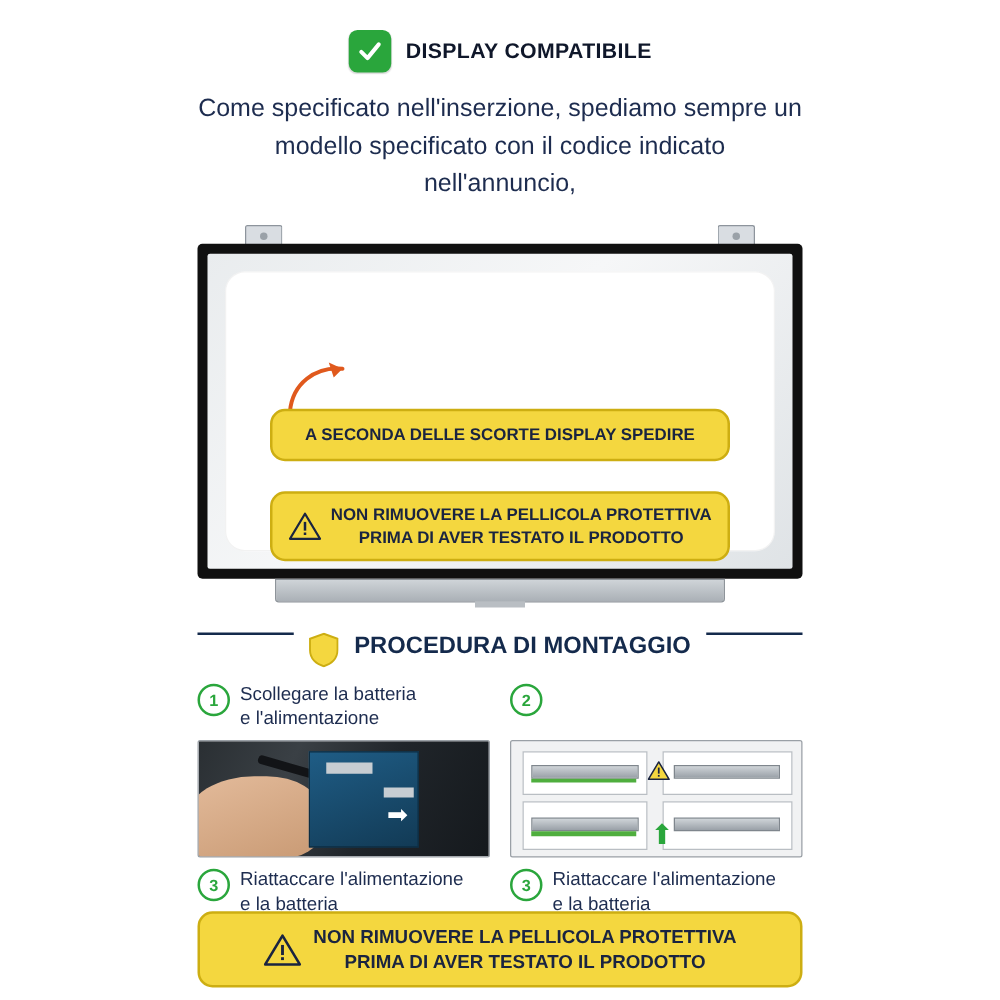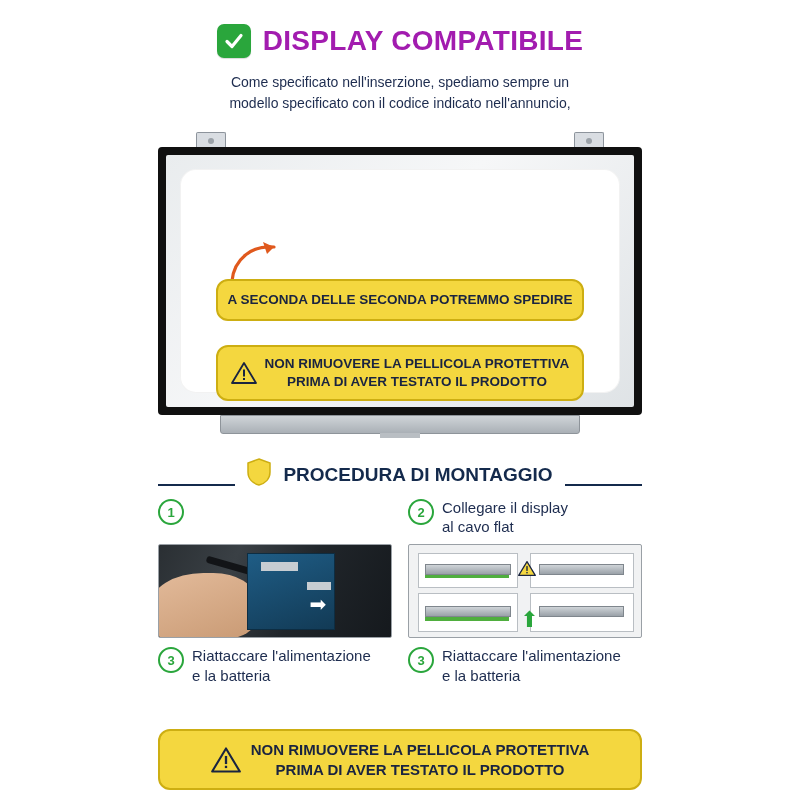--- a/index.html
+++ b/index.html
@@ -52,30 +52,30 @@
     height: 34px;
     border-radius: 7px;
     background: #2aa63c;
     display: flex;
     align-items: center;
     justify-content: center;
     box-shadow: 0 1px 1px rgba(0,0,0,.15);
   }
   .check-box svg { display: block; }
   .header-title {
-    font-size: 28px;
+    font-size: 17px;
     font-weight: bold;
-    color: #a21caf;
+    color: #0f172a;
     letter-spacing: .3px;
   }
 
   .intro {
     margin: 14px 10px 0 10px;
     text-align: center;
-    font-size: 14px;
+    font-size: 20px;
     line-height: 1.5;
     color: #1d2c4f;
   }
 
   
   .panel-wrap {
     position: relative;
     margin: 18px 10px 0 10px;
     height: 300px;
   }
@@ -187,21 +187,21 @@
     margin-left: -20px;
     top: 100%;
     width: 40px;
     height: 5px;
     background: #b9bec3;
   }
 
   
   .section-title {
     display: flex;
-    align-items: flex-end;
+    align-items: flex-start;
     gap: 12px;
     margin: 26px 10px 0 10px;
   }
   .rule {
     flex: 1;
     height: 2px;
     background: #142a4c;
   }
   .section-title .label {
     font-size: 19px;
@@ -376,21 +376,21 @@
       <div class="panel">
         <div class="screen">
           <div class="screen-inner"></div>
 
           <svg class="arrow-curve" viewBox="0 0 60 44" aria-hidden="true">
             <path d="M4 42 C6 20, 24 6, 46 8" fill="none" stroke="#e0591d" stroke-width="3.2" stroke-linecap="round"></path>
             <path d="M46 8 L35 3 L39 15 Z" fill="#e0591d"></path>
           </svg>
 
           <div class="callout one">
-            <div>A SECONDA DELLE SECONDA POTREMMO SPEDIRE</div>
+            <div>A SECONDA DELLE SCORTE DISPLAY SPEDIRE</div>
           </div>
 
           <div class="callout two">
             <div class="row">
               <svg class="warn-tri" width="26" height="24" viewBox="0 0 26 24" aria-hidden="true">
                 <path d="M13 2 L25 22 L1 22 Z" fill="#f4d73f" stroke="#1a2440" stroke-width="1.8" stroke-linejoin="round"></path>
                 <rect x="12" y="8.5" width="2" height="7" fill="#1a2440"></rect>
                 <rect x="12" y="17" width="2" height="2" fill="#1a2440"></rect>
               </svg>
               <div>
@@ -411,28 +411,28 @@
         <path d="M12 1 L23 5 V14 C23 21 18 25.5 12 27 C6 25.5 1 21 1 14 V5 Z" fill="#f4d73f" stroke="#cdae12" stroke-width="1.5"></path>
       </svg>
       <div class="label">PROCEDURA DI MONTAGGIO</div>
       <div class="rule"></div>
     </div>
 
     <div class="steps">
 
       <div class="step-head">
         <div class="num">1</div>
+        <div class="step-text">
+          <div>Scollegare la batteria</div>
+          <div>e l'alimentazione</div>
+        </div>
       </div>
 
       <div class="step-head">
         <div class="num">2</div>
-        <div class="step-text">
-          <div>Collegare il display</div>
-          <div>al cavo flat</div>
-        </div>
       </div>
 
       <div class="photo laptop">
         <div class="hand"></div>
         <div class="tool"></div>
         <div class="board"></div>
         <div class="chip" style="left:44%; top:18%; width:16%; height:10%;"></div>
         <div class="chip" style="left:64%; top:40%; width:10%; height:8%;"></div>
         <div class="wbtn">➡</div>
       </div>

